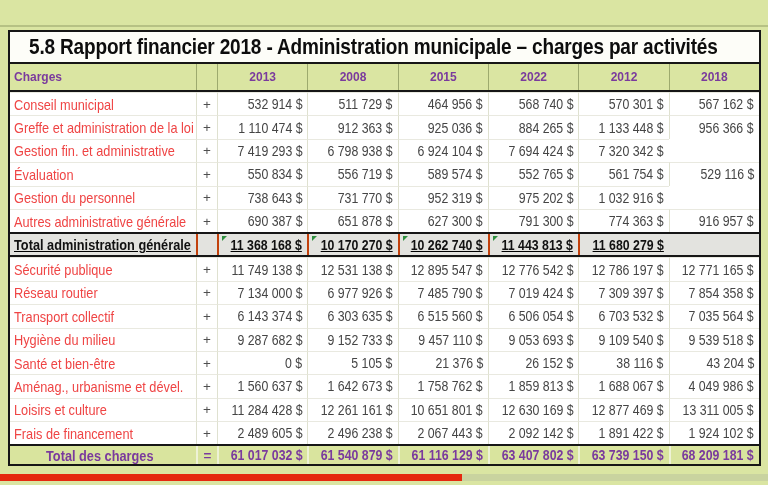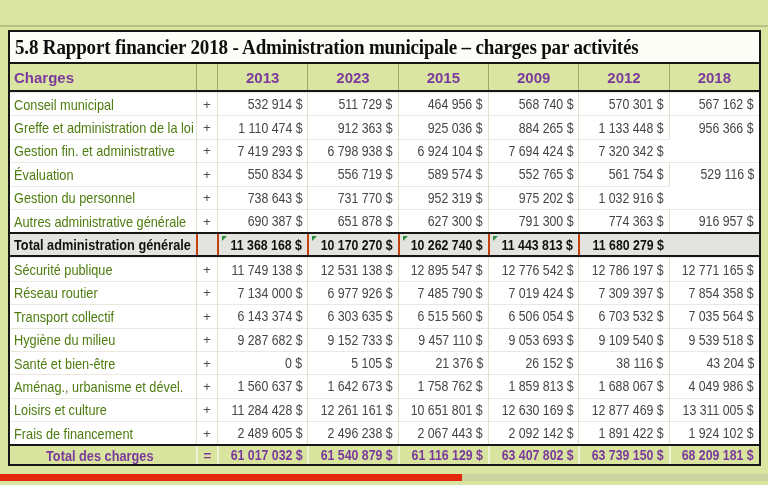--- a/index.html
+++ b/index.html
@@ -10,52 +10,52 @@
   }
   .top-line { position:absolute; top:25px; left:0; width:768px; height:2px; background:#b6c184; }
 
   .table-wrap {
     position:absolute; left:8px; top:30px; width:753px;
     border:2px solid #161616; background:#ffffff; box-sizing:border-box;
   }
 
   .title-row {
     height:32px; background:#fdfdf8; border-bottom:2px solid #161616;
-    display:flex; align-items:center; padding-left:5px; box-sizing:border-box;font-family:Liberation Serif, serif;
+    display:flex; align-items:center; padding-left:19px; box-sizing:border-box;
   }
   .title-text {
     font-size:21.5px; font-weight:bold; color:#0d0d0d; white-space:nowrap;
     letter-spacing:-0.2px; transform:scaleX(0.885); transform-origin:0 50%;
   }
 
   .grid-row { display:grid; grid-template-columns:186px 21px repeat(6,1fr); box-sizing:border-box; }
 
   .header-row { height:28px; background:#dae5a2; border-bottom:2px solid #161616; }
   .header-cell {
     display:flex; align-items:center; justify-content:center;
-    color:#7a3a9d; font-weight:bold; font-size:15px; box-sizing:border-box;
+    color:#7a3a9d; font-weight:bold; font-size:12px; box-sizing:border-box;
     border-left:1px solid #9daa6e;
   }
   .header-cell.first { justify-content:flex-start; padding-left:4px; border-left:none; }
 
   .cell { display:flex; align-items:center; box-sizing:border-box; min-width:0; position:relative; }
 
   .data-row { height:23.4px; background:#ffffff; }
   .data-row .cell { border-left:1px solid #dfe1d0; border-top:1px solid #e9e9e0; }
   .data-row .cell:first-child { border-left:none; }
 
-  .label-cell { padding-left:4px; color:#4d7c0f; font-size:15px; }
+  .label-cell { padding-left:4px; color:#ef4444; font-size:15px; }
   .op-cell { justify-content:center; color:#4f4f4f; font-size:13.5px; }
   .num-cell { justify-content:flex-end; padding-right:5px; color:#454545; font-size:14.5px; }
 
   .cond  { display:inline-block; white-space:nowrap; transform:scaleX(0.85); transform-origin:0 50%; }
   .condR { display:inline-block; white-space:nowrap; transform:scaleX(0.85); transform-origin:100% 50%; }
 
   .subtotal-row {
-    height:25px; background:#e3e3df; border-top:2px solid #161616; border-bottom:2px solid #161616;
+    height:25px; background:#e3e3df; border-top:2px solid #161616; border-bottom:2px solid #161616;text-decoration:underline;
   }
   .subtotal-row .cell { border-left:2px solid #c2410c; }
   .subtotal-row .cell:first-child { border-left:none; }
   .subtotal-row .label-cell, .subtotal-row .num-cell { color:#111111; font-weight:bold; }
 
   .grandtotal-row { height:20px; background:#d9e49e; border-top:2px solid #161616; }
   .grandtotal-row .cell { border-left:2px solid #eef2d6; }
   .grandtotal-row .cell:first-child { border-left:none;padding-left:36px; }
   .grandtotal-row .label-cell, .grandtotal-row .num-cell,
   .grandtotal-row .op-cell { color:#7a3a9d; font-weight:bold; }
@@ -76,23 +76,23 @@
 <div class="table-wrap">
 
   <div class="title-row">
     <span class="title-text">5.8 Rapport financier 2018 - Administration municipale – charges par activités</span>
   </div>
 
   <div class="grid-row header-row">
     <div class="header-cell first">Charges</div>
     <div class="header-cell"></div>
     <div class="header-cell">2013</div>
-    <div class="header-cell">2023</div>
+    <div class="header-cell">2008</div>
     <div class="header-cell">2015</div>
-    <div class="header-cell">2009</div>
+    <div class="header-cell">2022</div>
     <div class="header-cell">2012</div>
     <div class="header-cell">2018</div>
   </div>
 
   <div>
       <div class="grid-row data-row">
         <div class="cell label-cell">
           <span class="cond">Conseil municipal</span>
         </div>
         <div class="cell op-cell">+</div>

